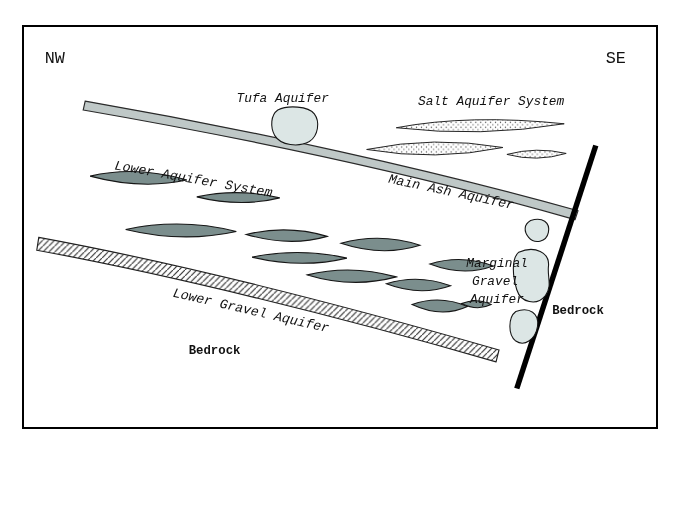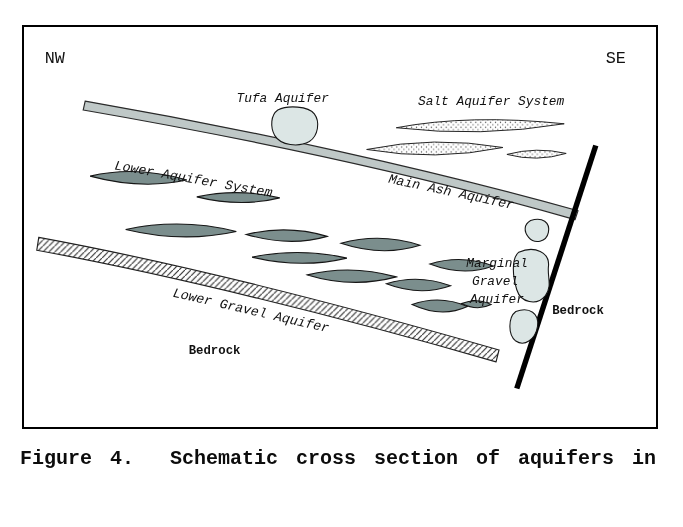--- a/index.html
+++ b/index.html
@@ -113,16 +113,15 @@
         <text class="lbl" x="476" y="261" text-anchor="middle">Gravel</text>
         <text class="lbl" x="478" y="279" text-anchor="middle">Aquifer</text>
       </g>
 
       <text class="bedrock" x="192" y="331" text-anchor="middle">Bedrock</text>
       <text class="bedrock" x="560" y="291" text-anchor="middle">Bedrock</text>
     </svg>
   </div>
 
   <div class="caption">
-    <div class="l1">Figure 4.  Schematic cross section of aquifers in</div>
   </div>
 
 </div>
 
 </body></html>

